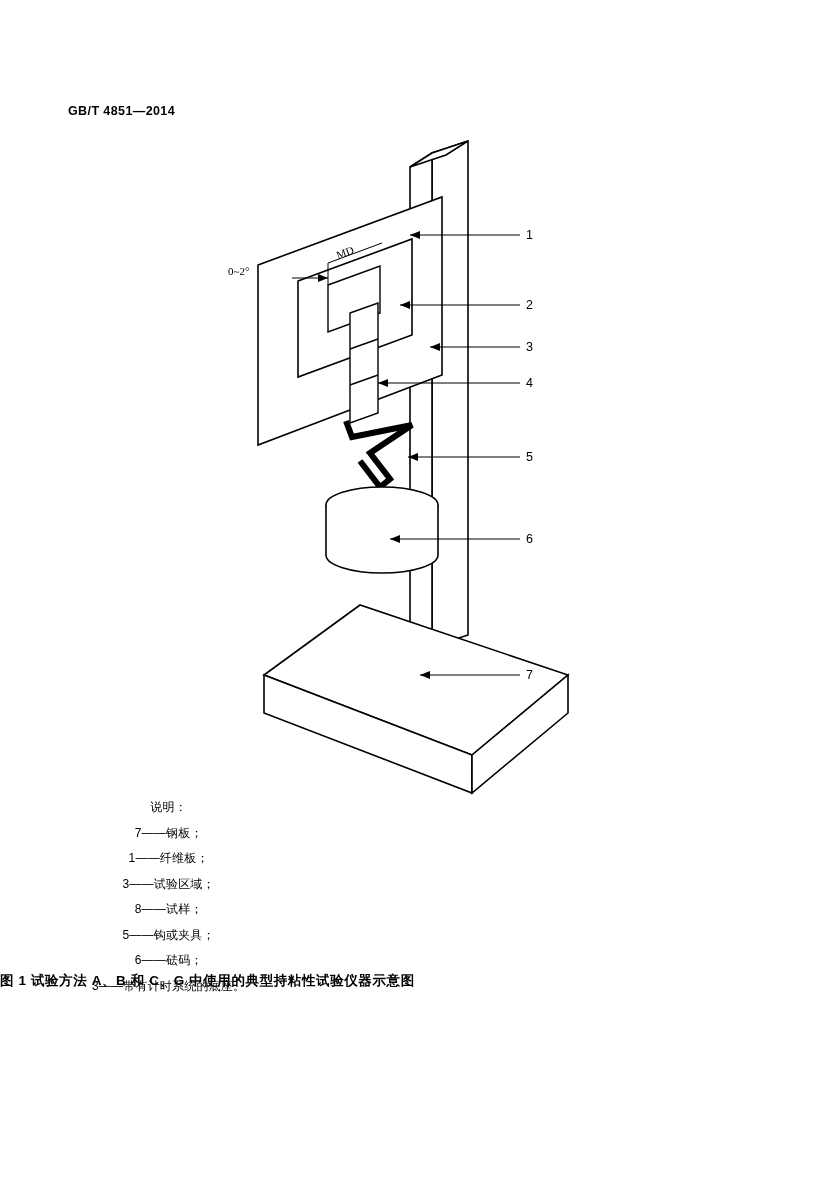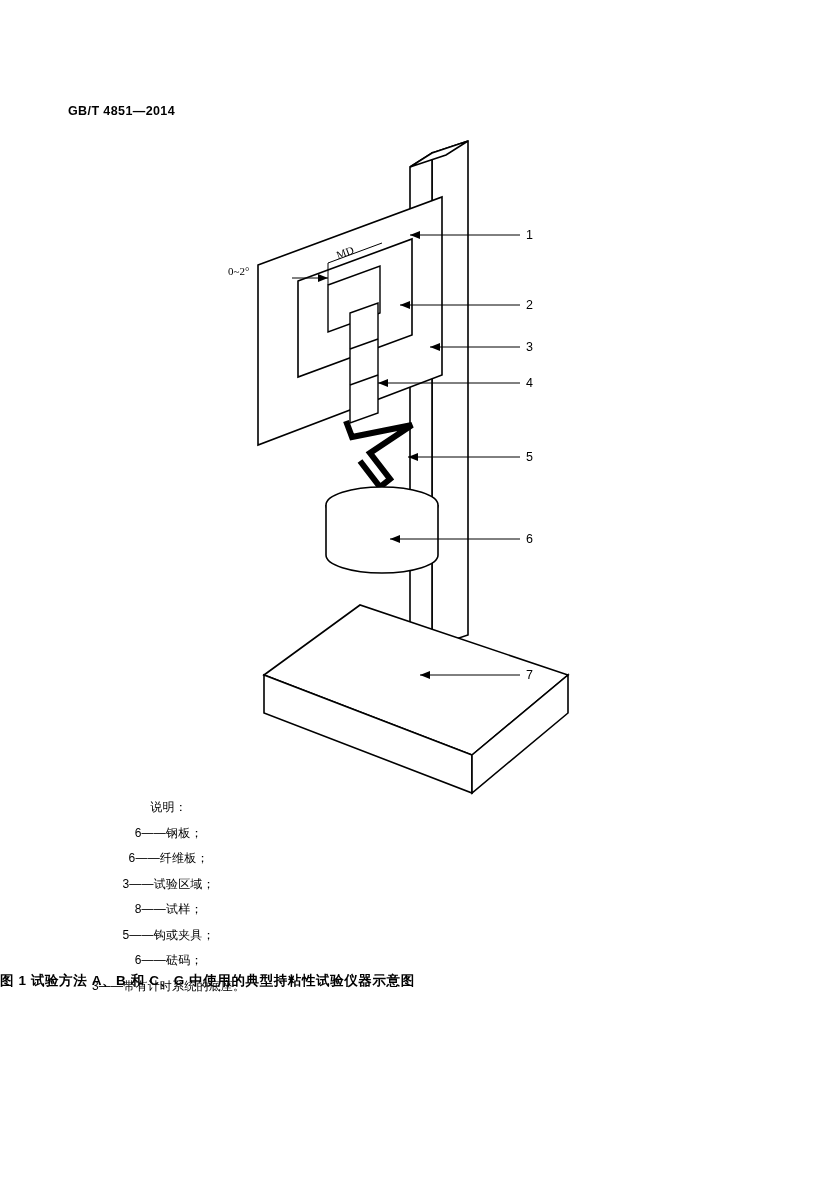--- a/index.html
+++ b/index.html
@@ -175,22 +175,22 @@
         <line x1="268" y1="150" x2="268" y2="128"></line>
         <line x1="268" y1="128" x2="322" y2="108"></line>
       </g>
       <text class="lbl-small" x="278" y="124" transform="rotate(-20 278 124)">MD</text>
 
     </svg>
   </div>
 
   <div class="legend">
     <div>说明：</div>
-    <div>6——钢板；</div>
-    <div>6——纤维板；</div>
+    <div>7——钢板；</div>
+    <div>1——纤维板；</div>
     <div>3——试验区域；</div>
     <div>8——试样；</div>
     <div>5——钩或夹具；</div>
     <div>6——砝码；</div>
     <div>3——带有计时系统的底座。</div>
   </div>
 
   <div class="figure-caption">图 1  试验方法 A、B 和 C、G 中使用的典型持粘性试验仪器示意图</div>
 
   <div class="page-number">10</div>

